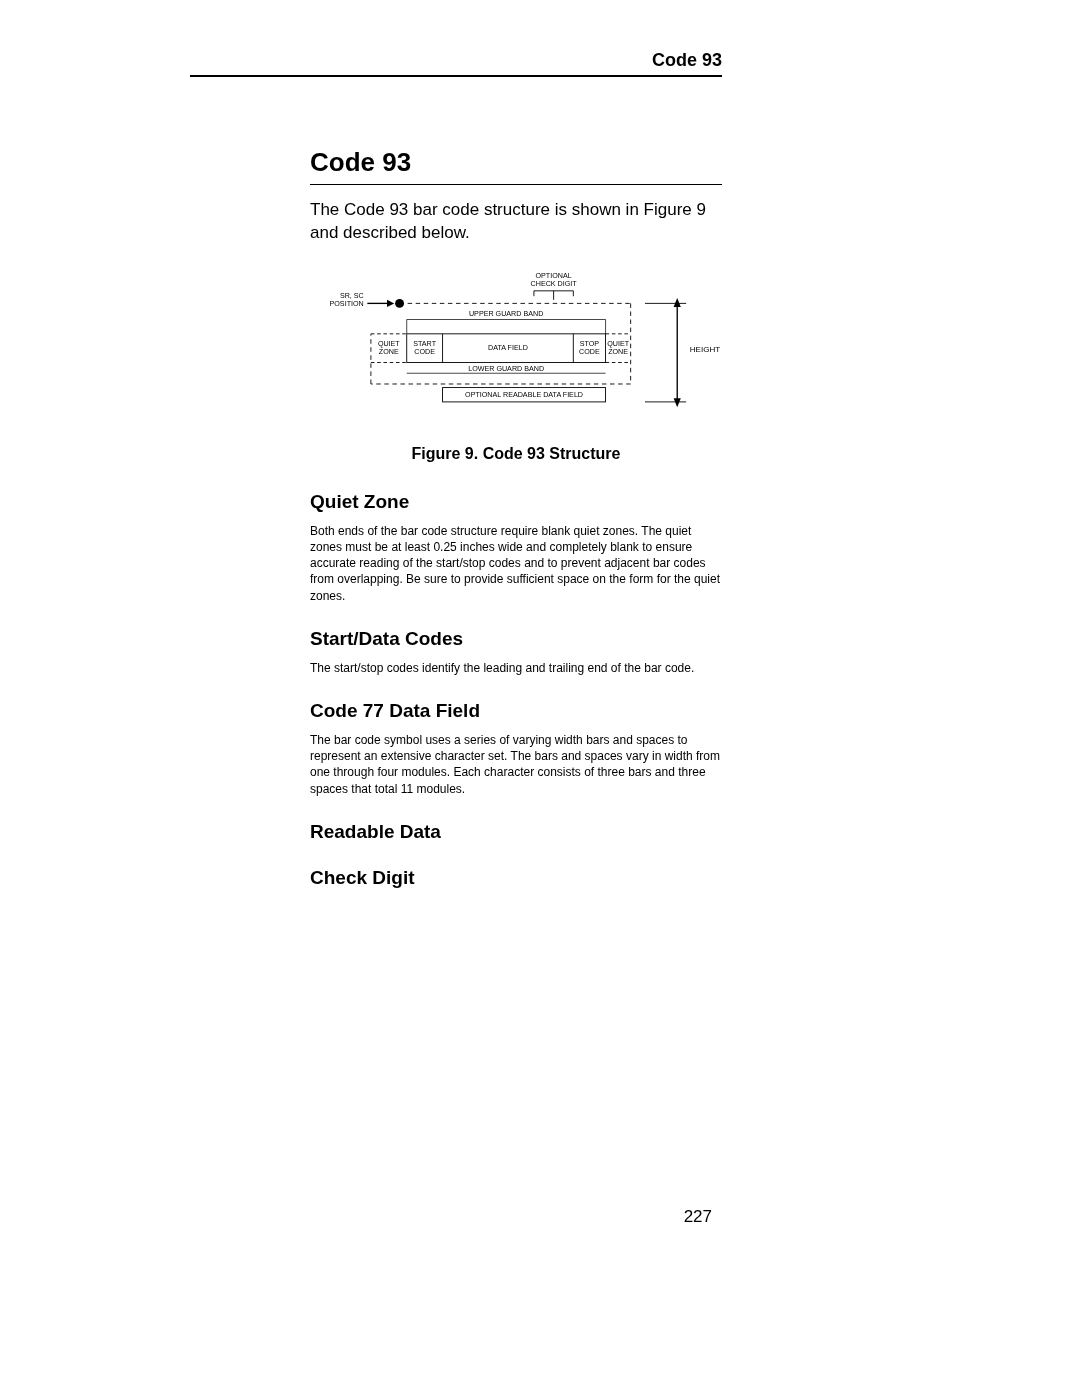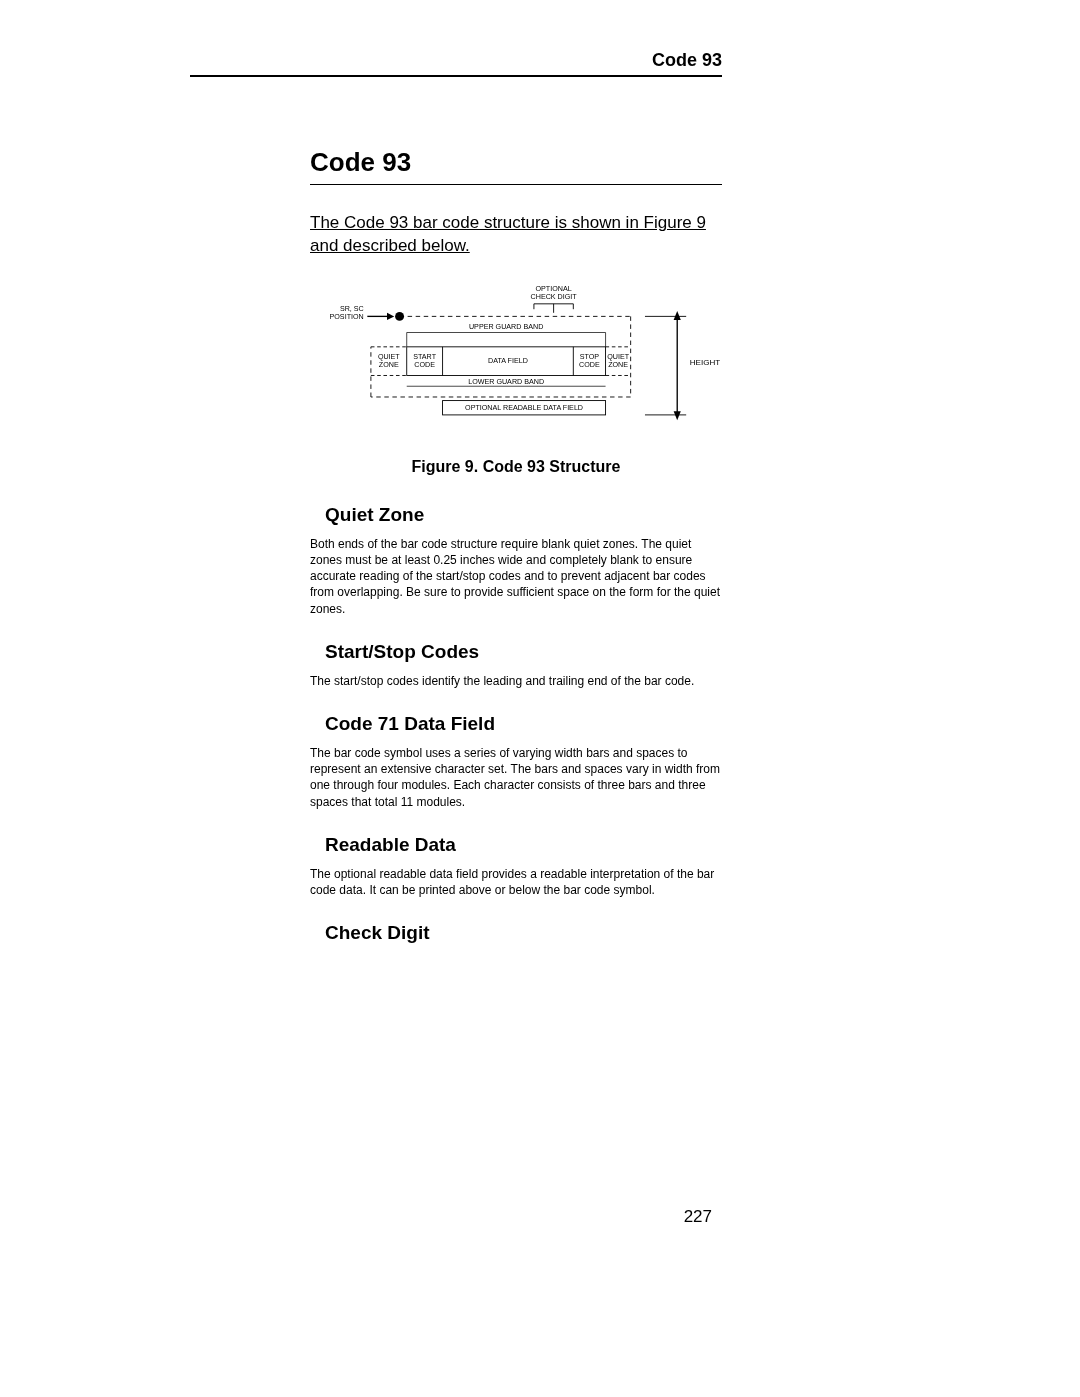--- a/index.html
+++ b/index.html
@@ -30,40 +30,39 @@
   }
   h1.section-title {
     font-size: 26px;
     font-weight: bold;
     margin: 0 0 4px 0;
     border-bottom: 1px solid #000;
     padding-bottom: 6px;
   }
   p.intro {
     font-size: 17px;
-    margin: 27px 0 14px 0;
+    margin: 14px 0 14px 0;
     line-height: 1.35;
-    text-decoration: underline;
   }
   .figure {
     width: 100%;
     display: flex;
     justify-content: center;
     margin: 16px 0 24px 0;
   }
   .figure-caption {
     text-align: center;
     font-weight: bold;
     font-size: 16px;
     margin-bottom: 28px;
   }
   h2.sub {
     font-size: 19px;
     font-weight: bold;
-    margin: 24px 0 10px 15px;
+    margin: 24px 0 10px 0;
   }
   p.body {
     font-size: 12px;
     line-height: 1.35;
     margin: 0 0 14px 0;
   }
   .pagenum {
     position: absolute;
     bottom: 170px;
     right: 200px;
@@ -149,26 +148,25 @@
         <line x1="374" y1="148" x2="420" y2="148" stroke="#000" stroke-width="1"></line>
         <text class="sv-label" x="424" y="92">HEIGHT</text>
       </svg>
     </div>
 
     <div class="figure-caption">Figure 9. Code 93 Structure</div>
 
     <h2 class="sub">Quiet Zone</h2>
     <p class="body">Both ends of the bar code structure require blank quiet zones. The quiet zones must be at least 0.25 inches wide and completely blank to ensure accurate reading of the start/stop codes and to prevent adjacent bar codes from overlapping. Be sure to provide sufficient space on the form for the quiet zones.</p>
 
-    <h2 class="sub">Start/Stop Codes</h2>
+    <h2 class="sub">Start/Data Codes</h2>
     <p class="body">The start/stop codes identify the leading and trailing end of the bar code.</p>
 
-    <h2 class="sub">Code 71 Data Field</h2>
+    <h2 class="sub">Code 77 Data Field</h2>
     <p class="body">The bar code symbol uses a series of varying width bars and spaces to represent an extensive character set. The bars and spaces vary in width from one through four modules. Each character consists of three bars and three spaces that total 11 modules.</p>
 
     <h2 class="sub">Readable Data</h2>
-    <p class="body">The optional readable data field provides a readable interpretation of the bar code data. It can be printed above or below the bar code symbol.</p>
 
     <h2 class="sub">Check Digit</h2>
   </div>
 
   <div class="pagenum">227</div>
 </div>
 
 </body></html>

